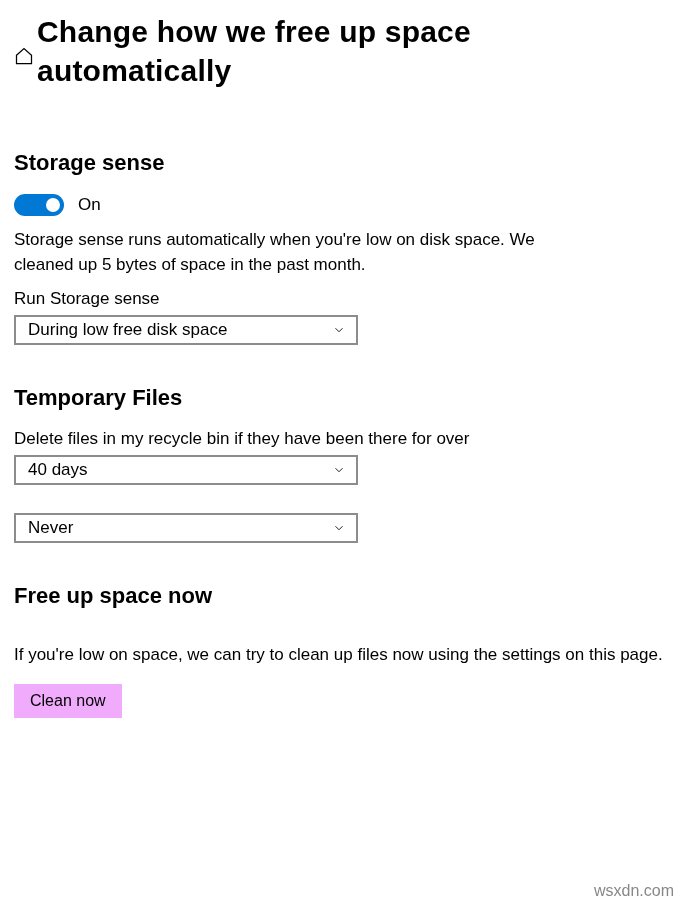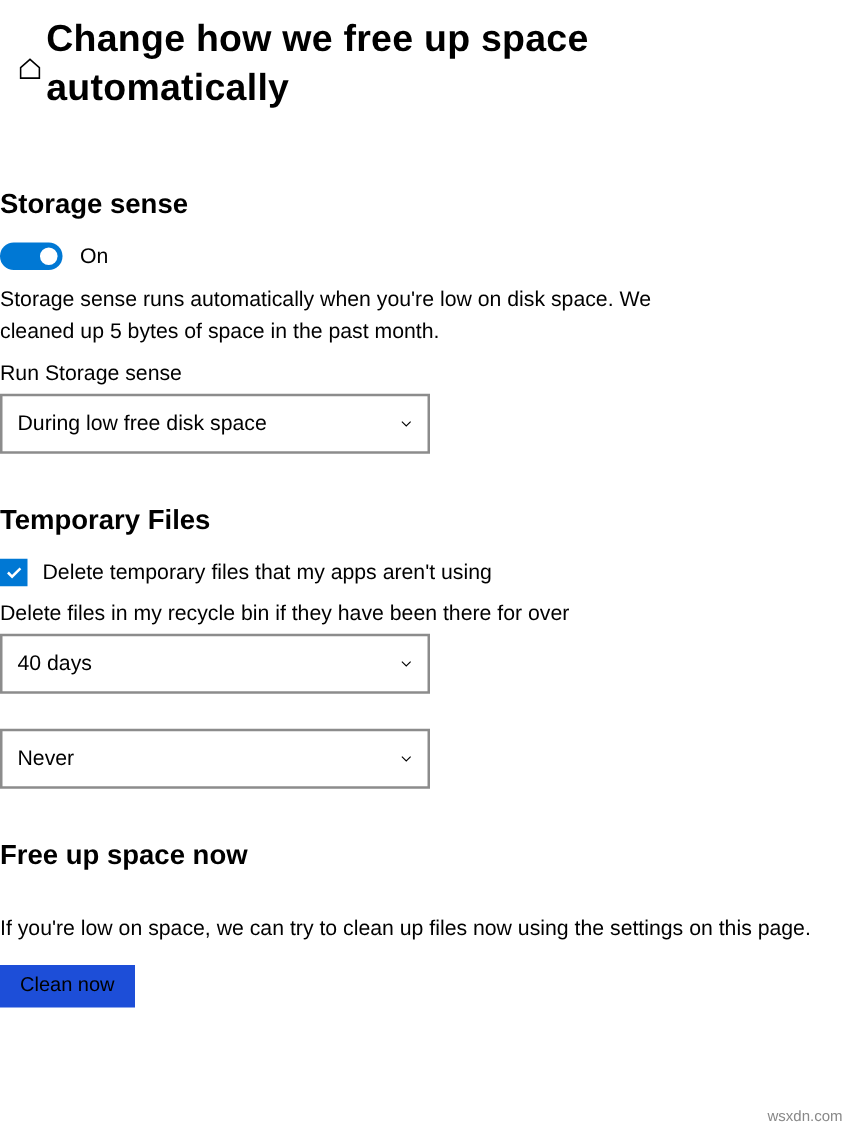--- a/index.html
+++ b/index.html
@@ -23,21 +23,21 @@
       margin-top: 14px;
       cursor: pointer;
     }
     .page-title {
       font-size: 30px;
       font-weight: 600;
       line-height: 1.3;
       letter-spacing: 0.2px;
     }
     .section {
-      padding: 0 0;
+      padding: 0 14px;
     }
     .section-heading {
       font-size: 22px;
       font-weight: 600;
       margin-top: 40px;
       margin-bottom: 18px;
     }
     .toggle-row {
       display: flex;
       align-items: center;
@@ -74,21 +74,21 @@
     .field-label {
       font-size: 17px;
       margin-bottom: 6px;
       margin-top: 12px;
     }
     .select {
       display: flex;
       align-items: center;
       justify-content: space-between;
       width: 344px;
-      height: 48px;
+      height: 30px;
       border: 2px solid #8c8c8c;
       padding: 0 10px 0 12px;
       font-size: 17px;
       cursor: pointer;
       margin-bottom: 8px;
     }
     .checkbox-row {
       display: flex;
       align-items: center;
       gap: 12px;
@@ -109,33 +109,33 @@
     }
     .checkbox-label {
       font-size: 17px;
     }
     .chevron {
       width: 14px;
       height: 14px;
     }
     .button {
       display: inline-block;
-      background: #1d4ed8;
+      background: #f0abfc;
       border: none;
       padding: 8px 16px;
       font-size: 16px;
       font-family: inherit;
       cursor: pointer;
       margin-top: 4px;
     }
     .watermark {
       position: absolute;
       bottom: 2px;
       right: 6px;
-      font-size: 12px;
+      font-size: 16px;
       color: #888;
     }
     .gap-after { margin-bottom: 28px; }
   </style>
 </head>
 <body>
 
 <div class="header">
   <div class="home-icon">
     <svg width="20" height="20" viewBox="0 0 24 24" fill="none" stroke="#000" stroke-width="1.5">
@@ -158,28 +158,20 @@
   <div class="field-label">Run Storage sense</div>
   <div class="select gap-after">
     <span>During low free disk space</span>
     <svg class="chevron" viewBox="0 0 24 24" fill="none" stroke="#000" stroke-width="1.5">
         <path d="M6 9l6 6 6-6"></path>
       </svg>
   </div>
 
   <h2 class="section-heading">Temporary Files</h2>
 
-  <div class="checkbox-row">
-    <div class="checkbox">
-      <svg viewBox="0 0 24 24" fill="none" stroke="#fff" stroke-width="3">
-          <path d="M5 12l5 5L20 7"></path>
-        </svg>
-    </div>
-    <span class="checkbox-label">Delete temporary files that my apps aren't using</span>
-  </div>
 
   <div class="field-label">Delete files in my recycle bin if they have been there for over</div>
   <div class="select gap-after">
     <span>40 days</span>
     <svg class="chevron" viewBox="0 0 24 24" fill="none" stroke="#000" stroke-width="1.5">
         <path d="M6 9l6 6 6-6"></path>
       </svg>
   </div>
 
   <div class="select gap-after">

